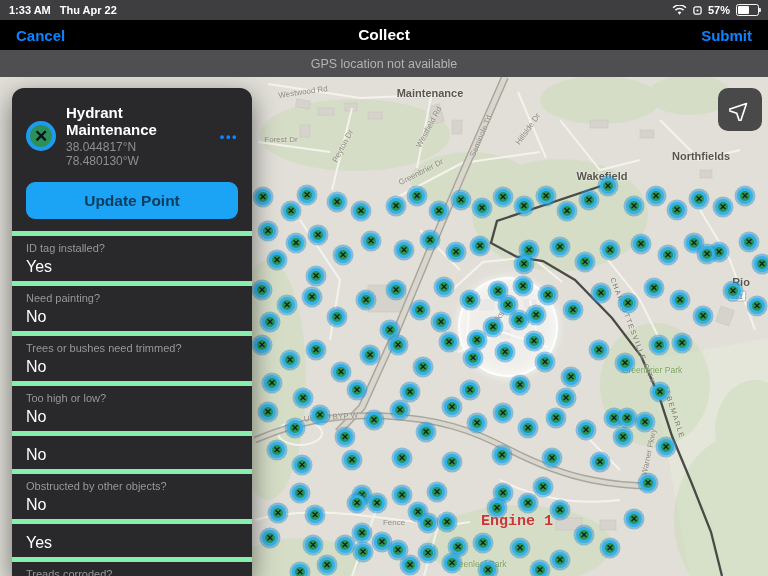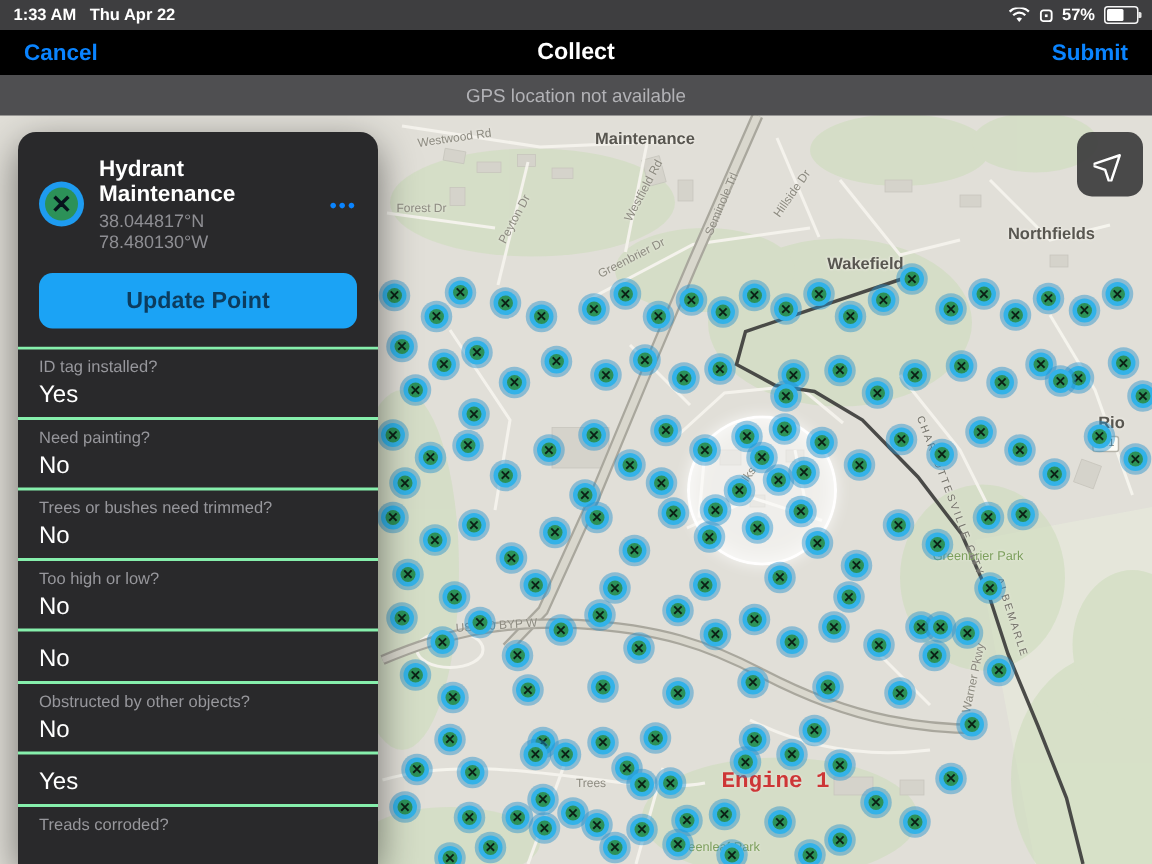--- a/index.html
+++ b/index.html
@@ -59,21 +59,21 @@
   .hicon::after{content:"✕";position:absolute;inset:0;display:flex;align-items:center;
     justify-content:center;color:#07121c;font-size:17px;font-weight:700;line-height:1;}
   .p-titles{flex:1;min-width:0;}
   .p-title{color:#fff;font-size:15px;font-weight:700;}
   .p-coords{color:#8e8e93;font-size:12px;margin-top:2px;}
   .p-more{color:#0a84ff;font-size:13px;font-weight:700;letter-spacing:1.5px;cursor:pointer;padding:2px 2px;}
   .p-update{margin:0 14px 12px;height:37px;border-radius:9px;background:#1ba3f5;
     color:#0c3c5e;font-size:15.5px;font-weight:700;display:flex;align-items:center;
     justify-content:center;cursor:pointer;}
   .fields{flex:1;display:flex;flex-direction:column;overflow:hidden;}
-  .field{padding:6px 14px 5px;border-top:2px solid #86efac;}
+  .field{padding:6px 14px 5px;border-top:5px solid #86efac;}
   .flabel{font-size:11px;line-height:12px;color:#97979c;}
   .fvalue{font-size:16px;line-height:18px;color:#fff;margin-top:4px;font-weight:400;}
 </style>
 </head>
 <body>
 
 <div class="map">
   <svg width="768" height="576" viewBox="0 0 768 576">
     <rect x="0" y="0" width="768" height="576" fill="#e1dfd8"></rect>
     <path d="M650,360 L768,338 L768,576 L690,576 Z" fill="#e5e7db" opacity="0.85"></path>
@@ -138,34 +138,34 @@
       <path d="M505,77 L462,175 L428,255 L396,332 L362,407 L338,432" stroke="#d9d7cd" stroke-width="5"></path>
       <path d="M255,440 C300,421 335,414 385,416 C440,419 472,430 508,449 C535,463 562,474 592,480 C612,484 632,486 652,486" stroke="#a9a79d" stroke-width="7"></path>
       <path d="M255,440 C300,421 335,414 385,416 C440,419 472,430 508,449 C535,463 562,474 592,480 C612,484 632,486 652,486" stroke="#d9d7cd" stroke-width="4"></path>
       <path d="M610,183 L497,221 L491,243 L517,257 L543,261 L575,280 L612,318 L641,356 L659,396 L672,436 L692,484 L711,532 L722,576" stroke="#3a3a38" stroke-width="2.3" opacity="0.9"></path>
     </g>
   </svg>
 
   <div class="highlight" style="left: 508px; top: 327px;"></div>
   <div class="labels">
       <span class="maplabel place" style="left: 430px; top: 93px; transform: translate(-50%, -50%) rotate(0deg);">Maintenance</span>
-      <span class="maplabel place" style="left: 577px; top: 176px; transform: translate(-50%, -50%) rotate(0deg);">Wakefield</span>
+      <span class="maplabel place" style="left: 602px; top: 176px; transform: translate(-50%, -50%) rotate(0deg);">Wakefield</span>
       <span class="maplabel place" style="left: 701px; top: 156px; transform: translate(-50%, -50%) rotate(0deg);">Northfields</span>
       <span class="maplabel place" style="left: 741px; top: 282px; transform: translate(-50%, -50%) rotate(0deg);">Rio</span>
       <span class="maplabel park" style="left: 652px; top: 370px; transform: translate(-50%, -50%) rotate(0deg);">Greenbrier Park</span>
       <span class="maplabel park" style="left: 478px; top: 564px; transform: translate(-50%, -50%) rotate(0deg);">Greenleaf Park</span>
       <span class="maplabel road" style="left: 303px; top: 92px; transform: translate(-50%, -50%) rotate(-8deg);">Westwood Rd</span>
       <span class="maplabel road" style="left: 281px; top: 139px; transform: translate(-50%, -50%) rotate(0deg);">Forest Dr</span>
       <span class="maplabel road" style="left: 343px; top: 146px; transform: translate(-50%, -50%) rotate(-62deg);">Peyton Dr</span>
       <span class="maplabel road" style="left: 429px; top: 127px; transform: translate(-50%, -50%) rotate(-62deg);">Westfield Rd</span>
       <span class="maplabel road" style="left: 421px; top: 172px; transform: translate(-50%, -50%) rotate(-27deg);">Greenbrier Dr</span>
       <span class="maplabel road" style="left: 528px; top: 129px; transform: translate(-50%, -50%) rotate(-55deg);">Hillside Dr</span>
       <span class="maplabel road" style="left: 481px; top: 136px; transform: translate(-50%, -50%) rotate(-67deg);">Seminole Trl</span>
       <span class="maplabel road" style="left: 331px; top: 417px; transform: translate(-50%, -50%) rotate(-4deg);">US 250 BYP W</span>
-      <span class="maplabel road" style="left: 394px; top: 522px; transform: translate(-50%, -50%) rotate(0deg);">Trees</span>
+      <span class="maplabel road" style="left: 394px; top: 522px; transform: translate(-50%, -50%) rotate(0deg);">Fence</span>
       <span class="maplabel road" style="left: 501px; top: 314px; transform: translate(-50%, -50%) rotate(-55deg);">Elks Dr</span>
       <span class="maplabel road" style="left: 649px; top: 452px; transform: translate(-50%, -50%) rotate(-78deg);">Warner Pkwy</span>
       <span class="maplabel boundary" style="left: 633px; top: 331px; transform: translate(-50%, -50%) rotate(69deg);">CHARLOTTESVILLE CITY</span>
       <span class="maplabel boundary" style="left: 674px; top: 412px; transform: translate(-50%, -50%) rotate(72deg);">ALBEMARLE</span>
       <span class="maplabel shield" style="left: 737px; top: 296px; transform: translate(-50%, -50%) rotate(0deg);">631</span>
       <span class="maplabel poi" style="left: 517px; top: 521px; transform: translate(-50%, -50%) rotate(0deg);">Engine 1</span>
     </div>
   <div class="markers">
       <div class="marker" style="left: 263px; top: 197px;">
         <span class="mx">✕</span>

